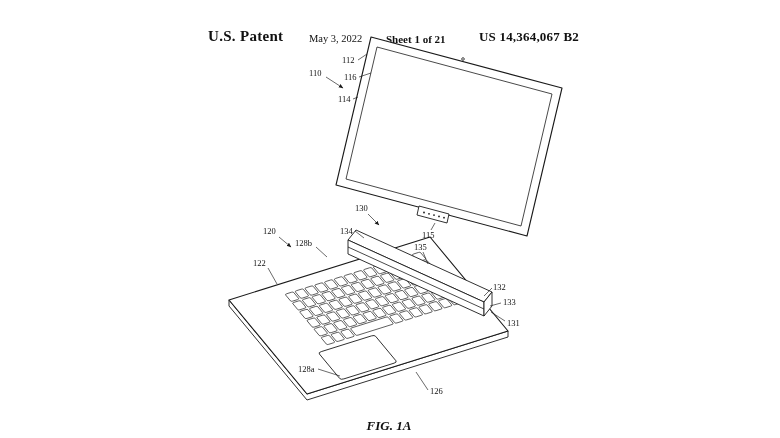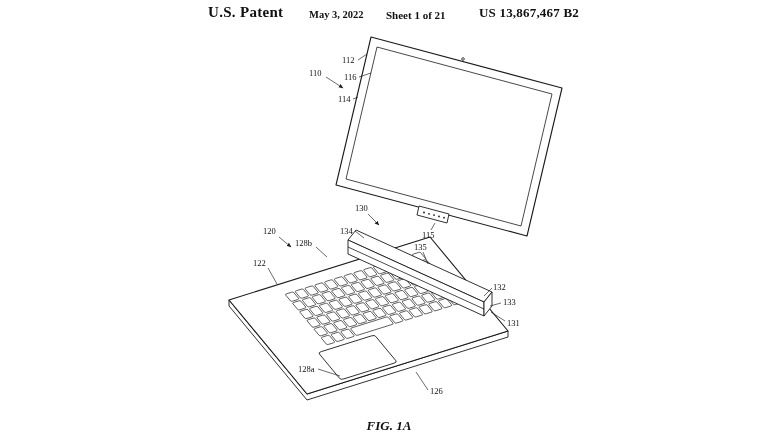--- a/index.html
+++ b/index.html
@@ -1,20 +1,20 @@
 <!DOCTYPE html>
 <html><head>
 <meta charset="utf-8">
 <style>
   html,body{margin:0;padding:0;background:#ffffff;}
   .page{position:relative;width:780px;height:438px;background:#ffffff;overflow:hidden;
         font-family:"Liberation Serif",serif;color:#111;}
-  .hdr-item{position:absolute;white-space:nowrap;}
+  .hdr-item{position:absolute;white-space:nowrap;margin-top:24px;}
   .h-patent{left:208px;top:4px;font-size:15px;font-weight:bold;letter-spacing:.3px;}
-  .h-date{left:309px;top:9px;font-size:10.5px;font-weight:bold;}
+  .h-date{left:309px;top:9px;font-size:10.5px;font-weight:normal;}
   .h-sheet{left:386px;top:9px;font-size:11px;font-weight:bold;}
   .h-number{left:479px;top:5px;font-size:13px;font-weight:bold;letter-spacing:.2px;}
   svg.fig{position:absolute;left:0;top:0;}
   .outline{fill:#ffffff;stroke:#1a1a1a;stroke-width:1.1;stroke-linejoin:round;}
   .outline2{fill:#ffffff;stroke:#1a1a1a;stroke-width:0.9;stroke-linejoin:round;}
   .thin{fill:none;stroke:#1a1a1a;stroke-width:0.8;}
   .ld{stroke:#1a1a1a;stroke-width:0.65;fill:none;}
   .ref{font-family:"Liberation Serif",serif;font-size:8.5px;fill:#111;}
   .caption{font-family:"Liberation Serif",serif;font-size:13px;font-weight:bold;
            font-style:italic;fill:#111;text-anchor:middle;}
@@ -22,21 +22,21 @@
 </style>
 </head>
 <body>
 
 <div class="page">
 
   <div>
     <span class="hdr-item h-patent">U.S. Patent</span>
     <span class="hdr-item h-date">May 3, 2022</span>
     <span class="hdr-item h-sheet">Sheet 1 of 21</span>
-    <span class="hdr-item h-number">US 13,867,467 B2</span>
+    <span class="hdr-item h-number">US 14,364,067 B2</span>
   </div>
 
   <svg class="fig" width="780" height="438" viewBox="0 0 780 438">
     <defs>
       <marker id="arw" markerWidth="8" markerHeight="8" refX="6.5" refY="3" orient="auto">
         <path d="M0,0 L7,3 L0,6 Z" fill="#1a1a1a"></path>
       </marker>
     </defs>
 
     <polygon class="outline2" points="229,300 229,306 307,400 508,337 508,331 307,394"></polygon>

